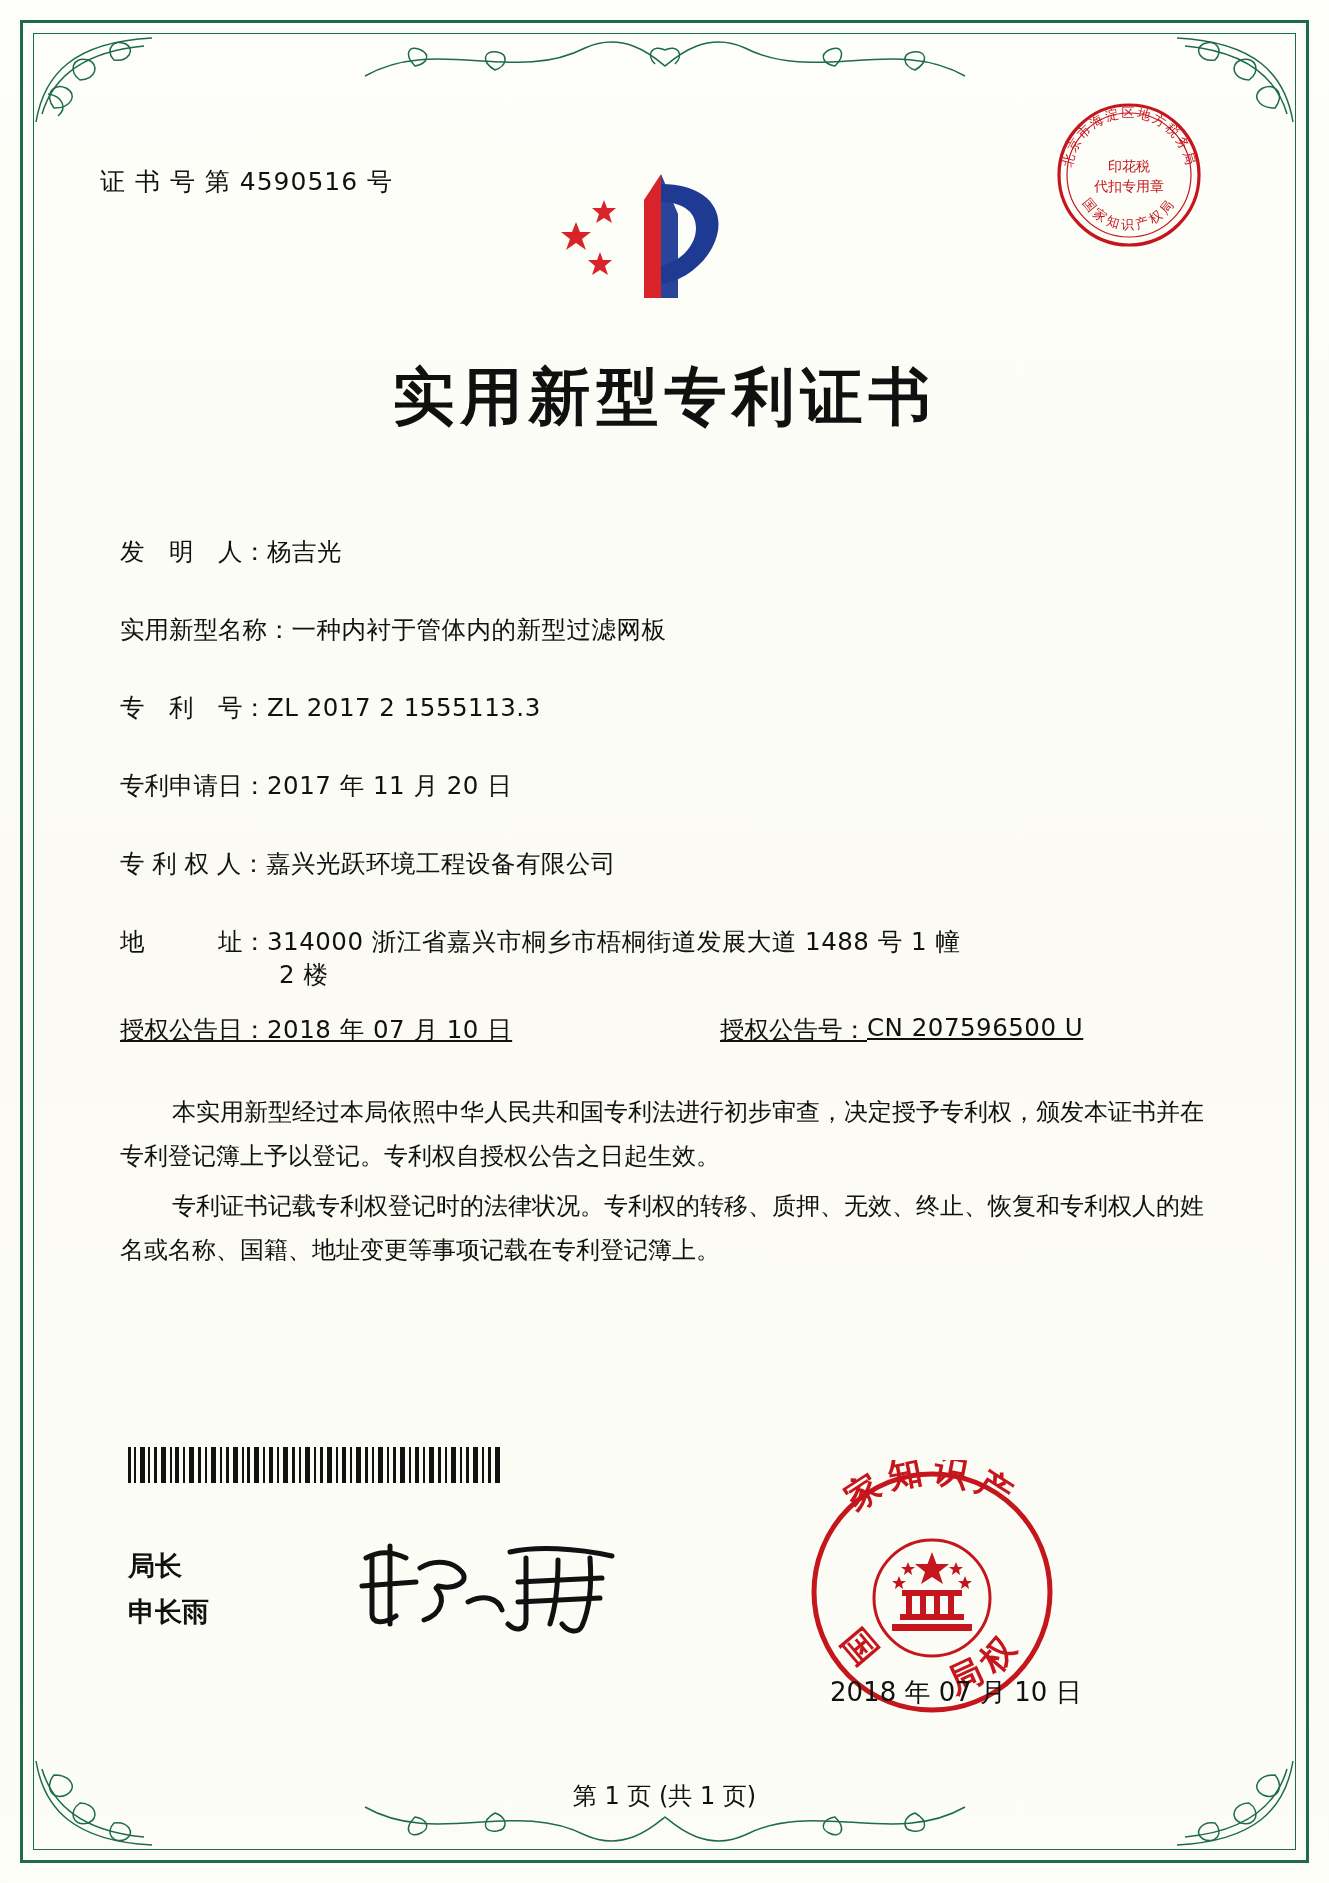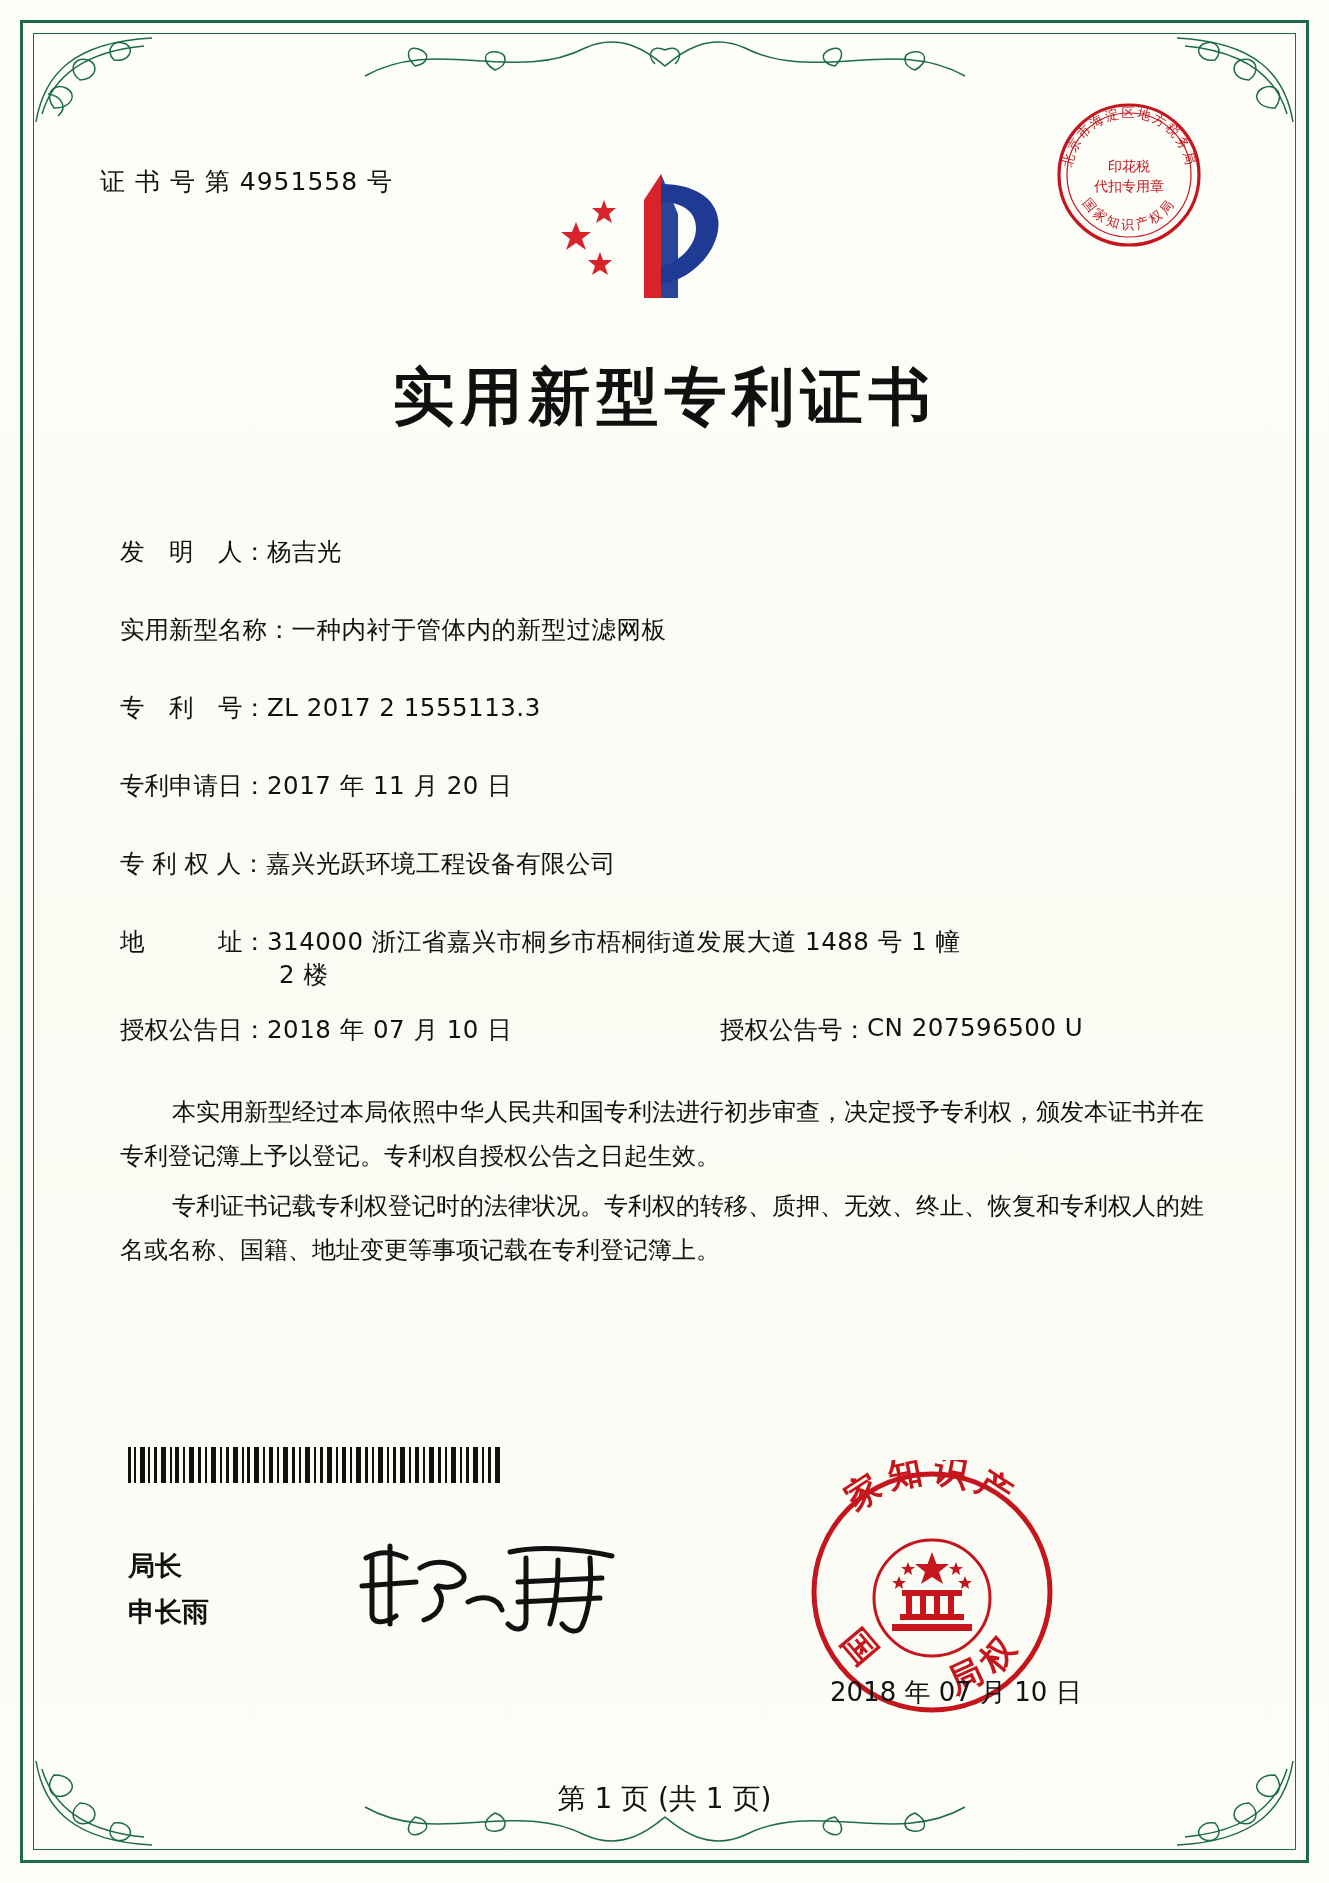--- a/index.html
+++ b/index.html
@@ -125,20 +125,21 @@
     flex: 1 1 auto;
     letter-spacing: 0.5px;
   }
   .field-value .cont {
     display: block;
     padding-left: 12px;
   }
   .row-pair {
     display: flex;
     margin-bottom: 40px;
+    text-decoration: underline;
   }
   .pair-left { width: 600px; display: flex; }
   .pair-right { display: flex; }
 
   .body-text {
     position: absolute;
     left: 120px; top: 1090px;
     width: 1090px;
     font-size: 24px;
     line-height: 44px;
@@ -180,21 +181,21 @@
     position: absolute;
     left: 830px; top: 1675px;
     font-size: 26px;
     color: #111;
     font-family: "DejaVu Sans", "Liberation Sans", sans-serif;
   }
   .page-foot {
     position: absolute;
     left: 0; right: 0; top: 1780px;
     text-align: center;
-    font-size: 28px;
+    font-size: 24px;
     color: #111;
     font-family: "DejaVu Sans", "Liberation Sans", sans-serif;
   }
 </style>
 </head>
 <body>
 
 <div class="page">
   <div class="paper-texture"></div>
 
@@ -255,21 +256,21 @@
       <path d="M2 88 C 10 40, 40 8, 118 4"></path>
       <path d="M8 80 C 18 46, 46 18, 110 12"></path>
       <path d="M20 74 c -10 -12, -2 -26, 12 -20 c 12 6, 6 20, -12 20 z"></path>
       <path d="M46 46 c -12 -8, -8 -24, 8 -20 c 12 4, 8 20, -8 20 z"></path>
       <path d="M80 26 c -10 -10, 0 -22, 12 -16 c 10 6, 2 18, -12 16 z"></path>
     </g>
   </svg>
 
   <div class="content">
 
-    <div class="cert-no">证 书 号 第 4951558 号</div>
+    <div class="cert-no">证 书 号 第 4590516 号</div>
 
     <svg class="logo" viewBox="0 0 190 135">
       <g fill="#d8232a">
         <polygon points="16,52 20,62 31,62 22,69 26,80 16,73 6,80 10,69 1,62 12,62"></polygon>
         <polygon points="44,30 47,38 56,38 49,44 52,53 44,48 36,53 39,44 32,38 41,38"></polygon>
         <polygon points="40,82 43,90 52,90 45,96 48,105 40,100 32,105 35,96 28,90 37,90"></polygon>
       </g>
       <path d="M84 128 L84 30 L101 4 L101 128 Z" fill="#d8232a"></path>
       <path d="M101 4 L101 128 L118 128 L118 44 Z" fill="#1f3a93" opacity="0.95"></path>
       <path d="M101 14 C 150 14, 170 44, 152 78 C 140 100, 118 112, 101 114 L101 96 C 120 92, 136 76, 136 58 C 136 40, 120 32, 101 32 Z" fill="#1f3a93"></path>

